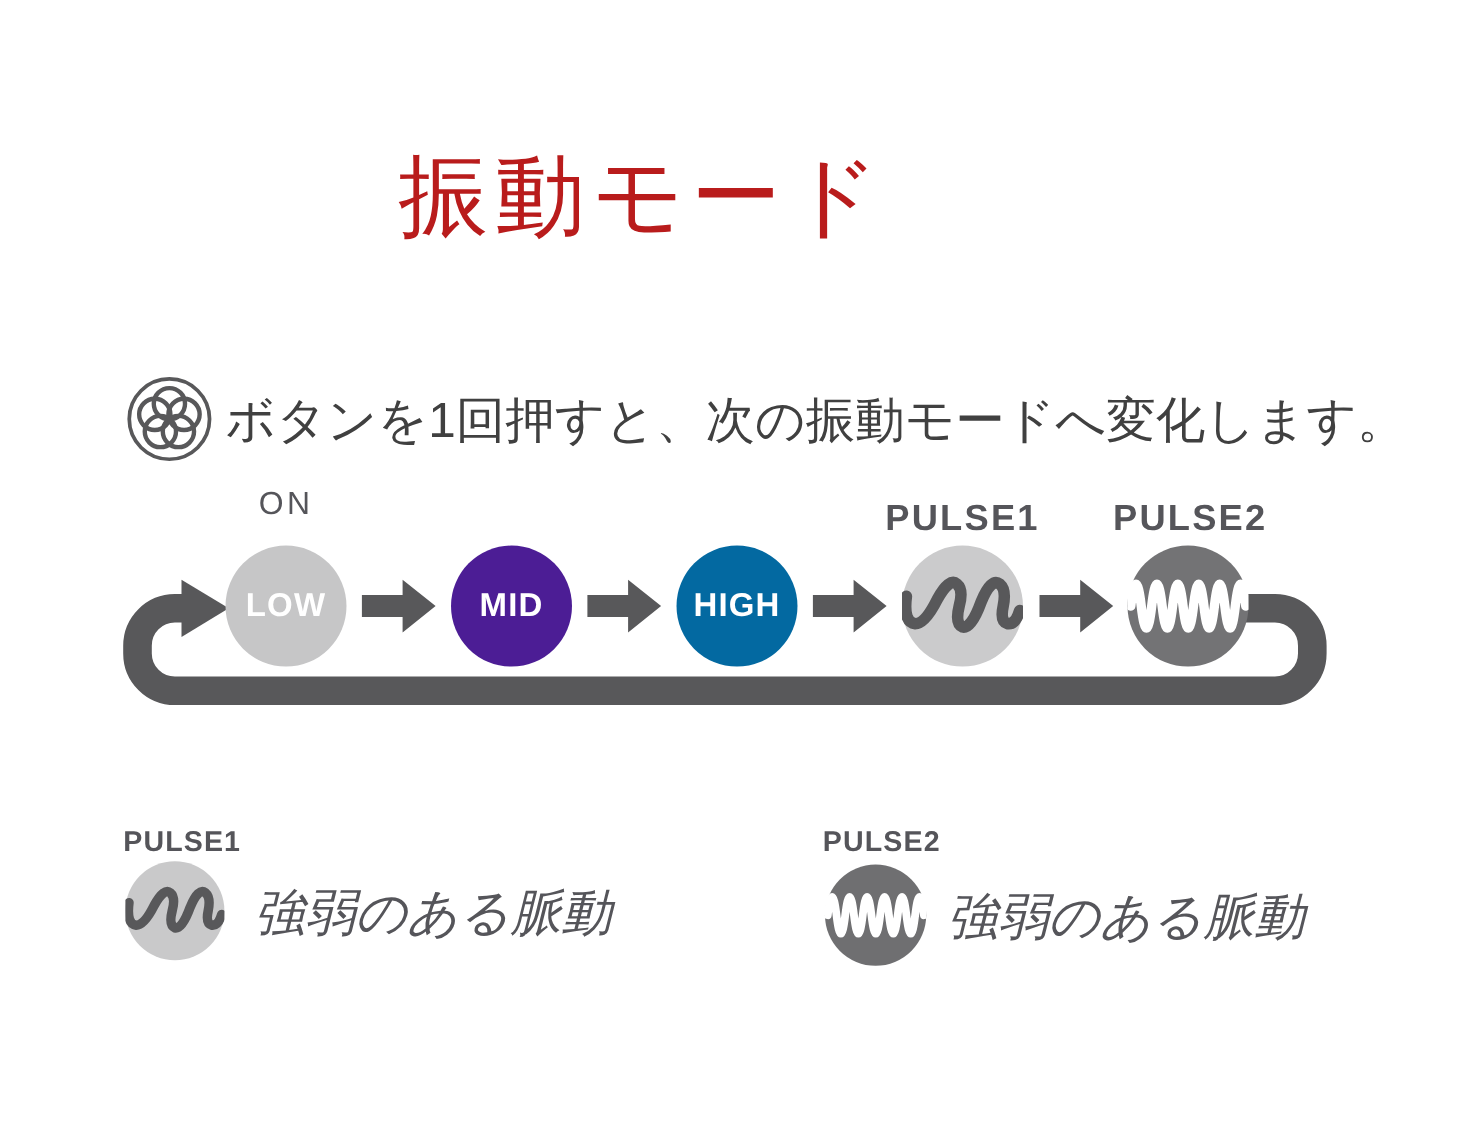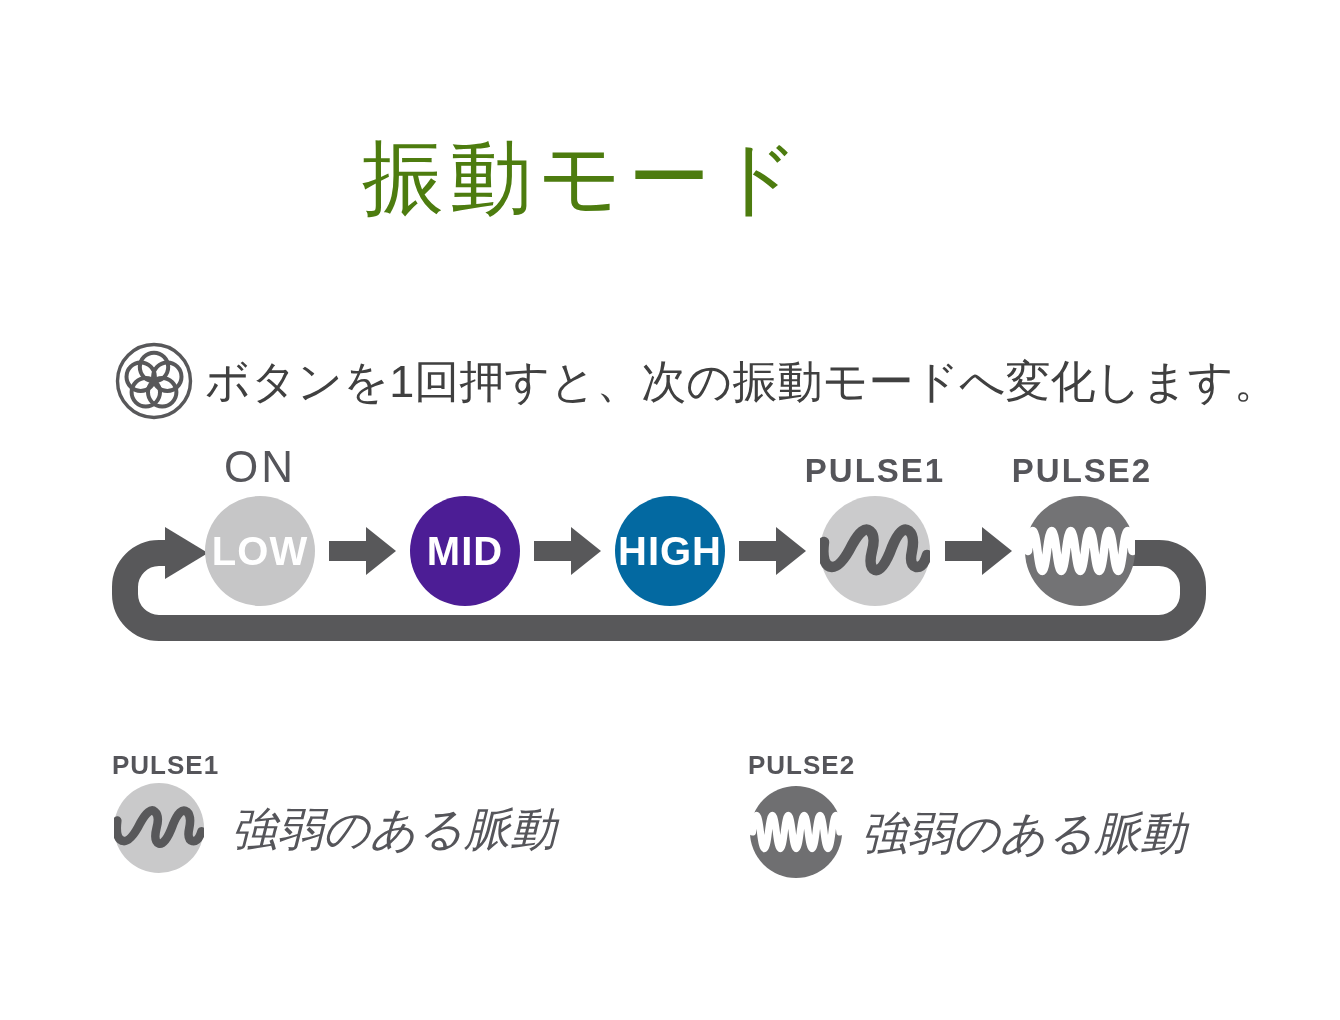--- a/index.html
+++ b/index.html
@@ -9,47 +9,47 @@
     background:#ffffff;
     overflow:hidden;
     font-family:"Liberation Sans","DejaVu Sans",sans-serif;
     color:#56565a;
   }
   
   .page-title{
     position:absolute;left:0;top:124px;width:1168px;
     text-align:center;
     font-size:82px;font-weight:500;letter-spacing:6px;
-    color:#4d7c0f;
+    color:#b91c1c;
   }
   
   .note-icon{position:absolute;left:114px;top:341px;width:80px;height:80px;}
   .note-text{
     position:absolute;left:205px;top:341px;height:80px;
     line-height:82px;font-size:45px;color:#404040;
     white-space:nowrap;letter-spacing:0px;
   }
   
   .diagram{position:absolute;left:0;top:430px;width:1340px;height:250px;}
   .diagram svg.flow-shapes{position:absolute;left:0;top:0;}
   .mode-circle{
     position:absolute;top:66px;width:110px;height:110px;border-radius:50%;
     display:flex;align-items:center;justify-content:center;
   }
   .mode-circle .mode-text{
-    color:#ffffff;font-weight:bold;font-size:40px;letter-spacing:1px;
+    color:#ffffff;font-weight:bold;font-size:30px;letter-spacing:1px;
   }
   .c-low{left:205px;background:#c6c6c7;}
   .c-mid{left:410px;background:#4c1d95;}
   .c-high{left:615px;background:#0369a1;}
   .c-pulse1{left:820px;background:#cbcbcc;}
   .c-pulse2{left:1025px;background:#737375;}
   .on-label{
     position:absolute;left:205px;top:12px;width:110px;text-align:center;
-    font-size:44px;letter-spacing:3px;color:#55555a;
+    font-size:29px;letter-spacing:3px;color:#55555a;
   }
   .flow-pulse-label{
     position:absolute;top:22px;width:170px;text-align:center;
     font-size:33px;font-weight:bold;letter-spacing:2px;color:#55555a;
   }
   .fp1{left:790px;} .fp2{left:997px;}
   
   .legend-label{
     position:absolute;font-size:26px;font-weight:bold;letter-spacing:1px;color:#55555a;
   }

